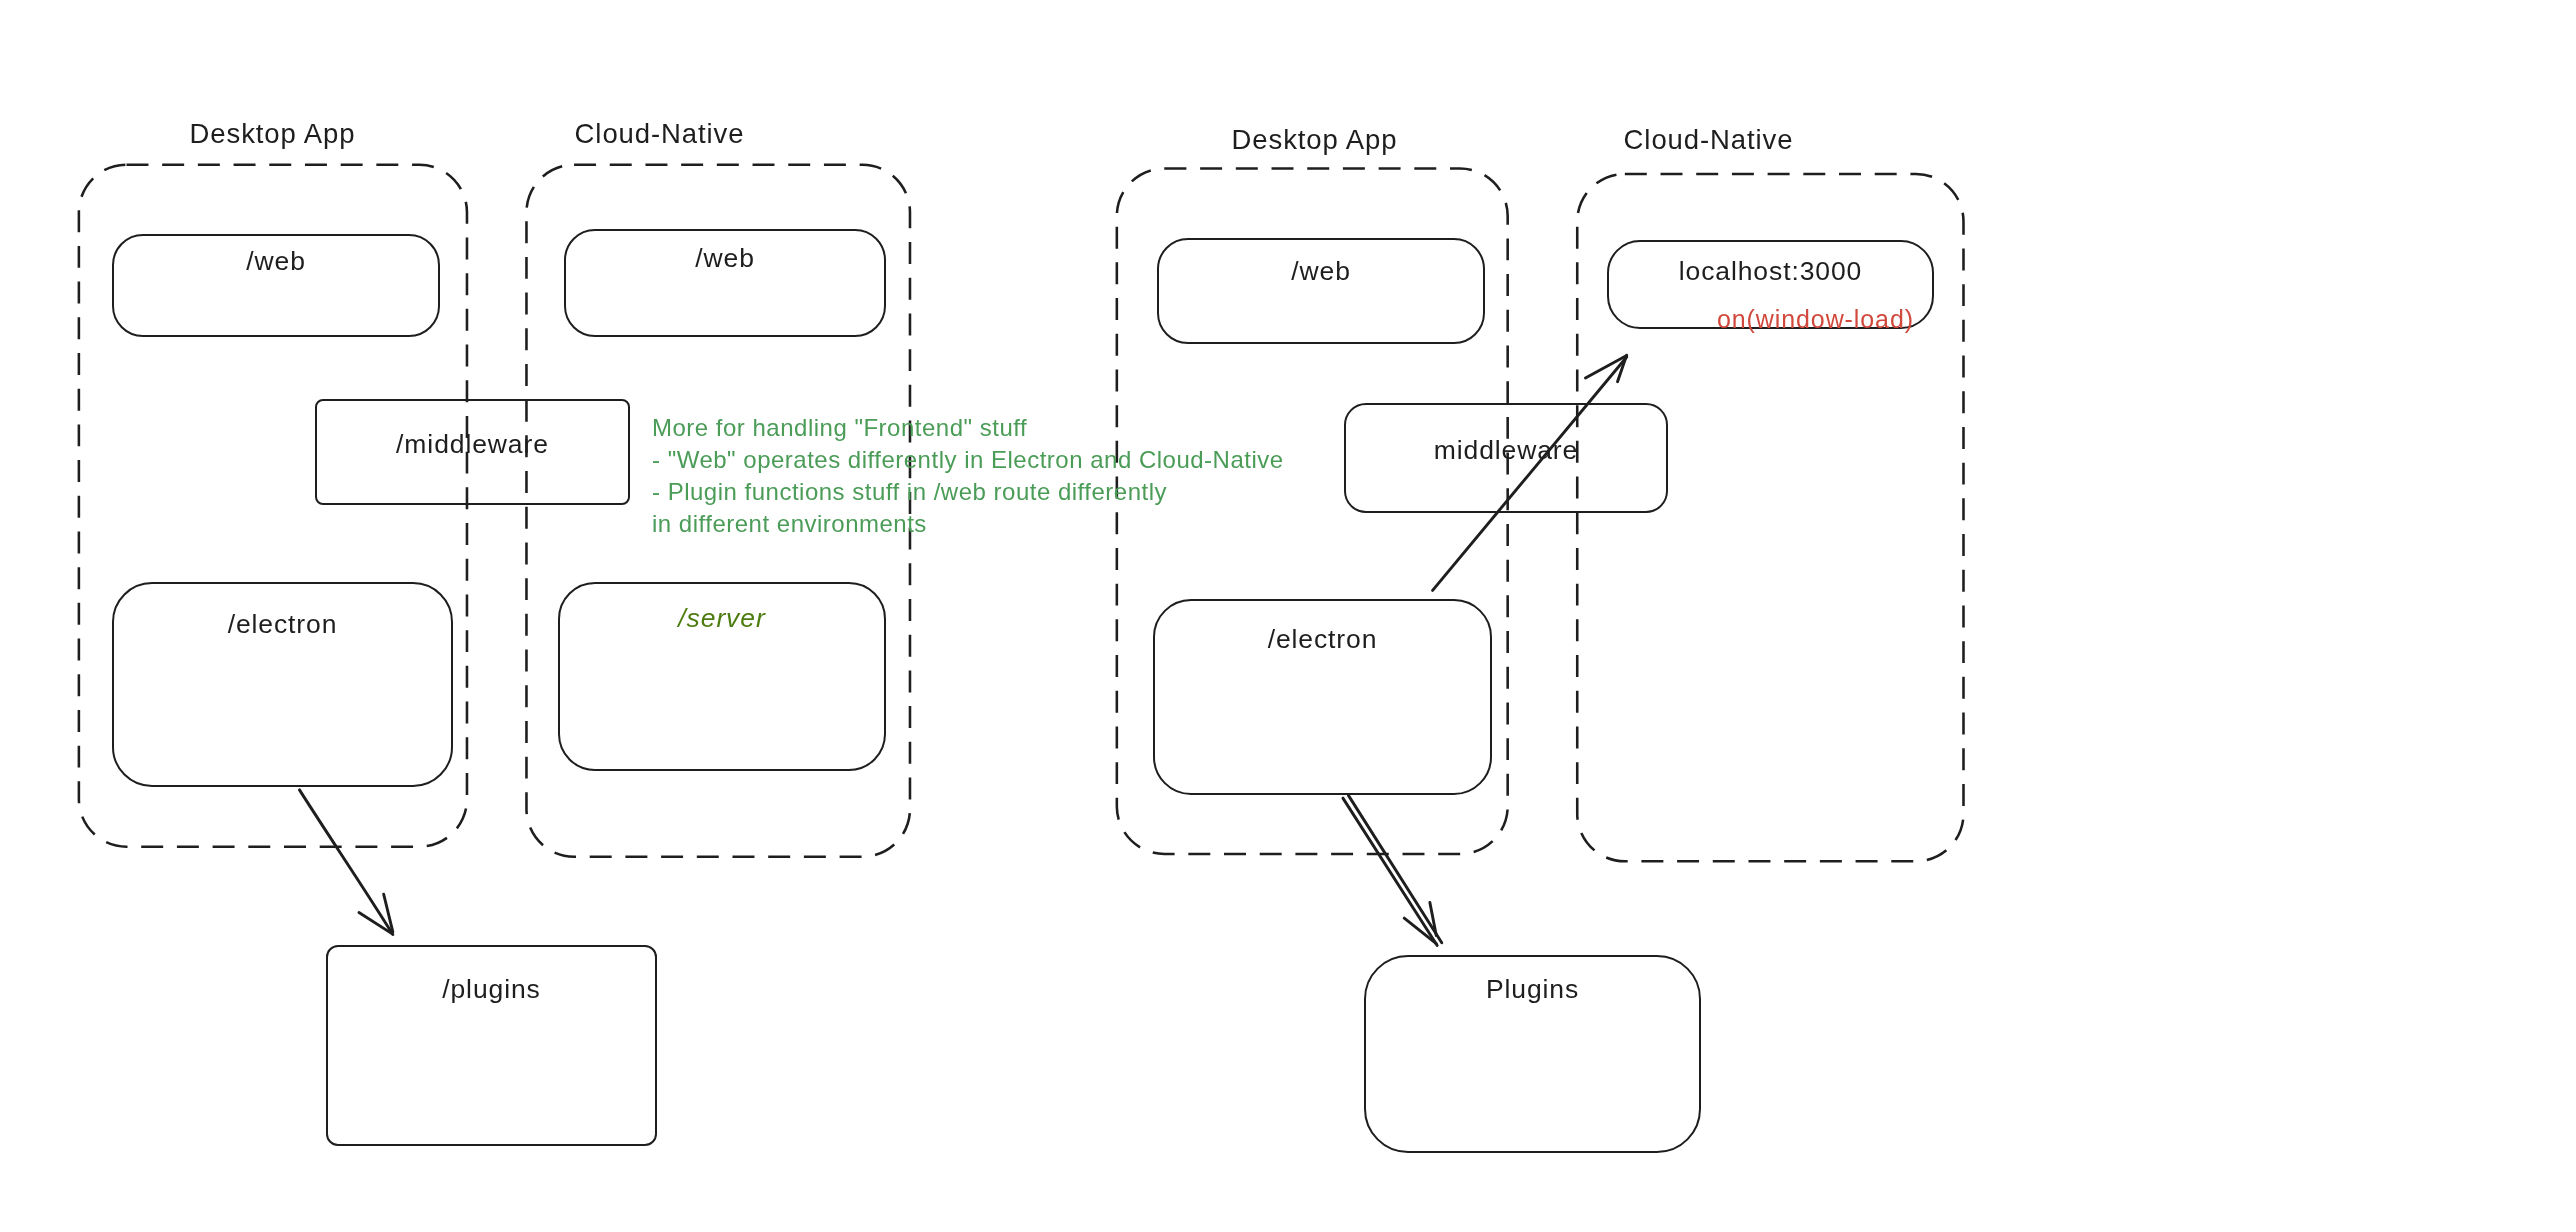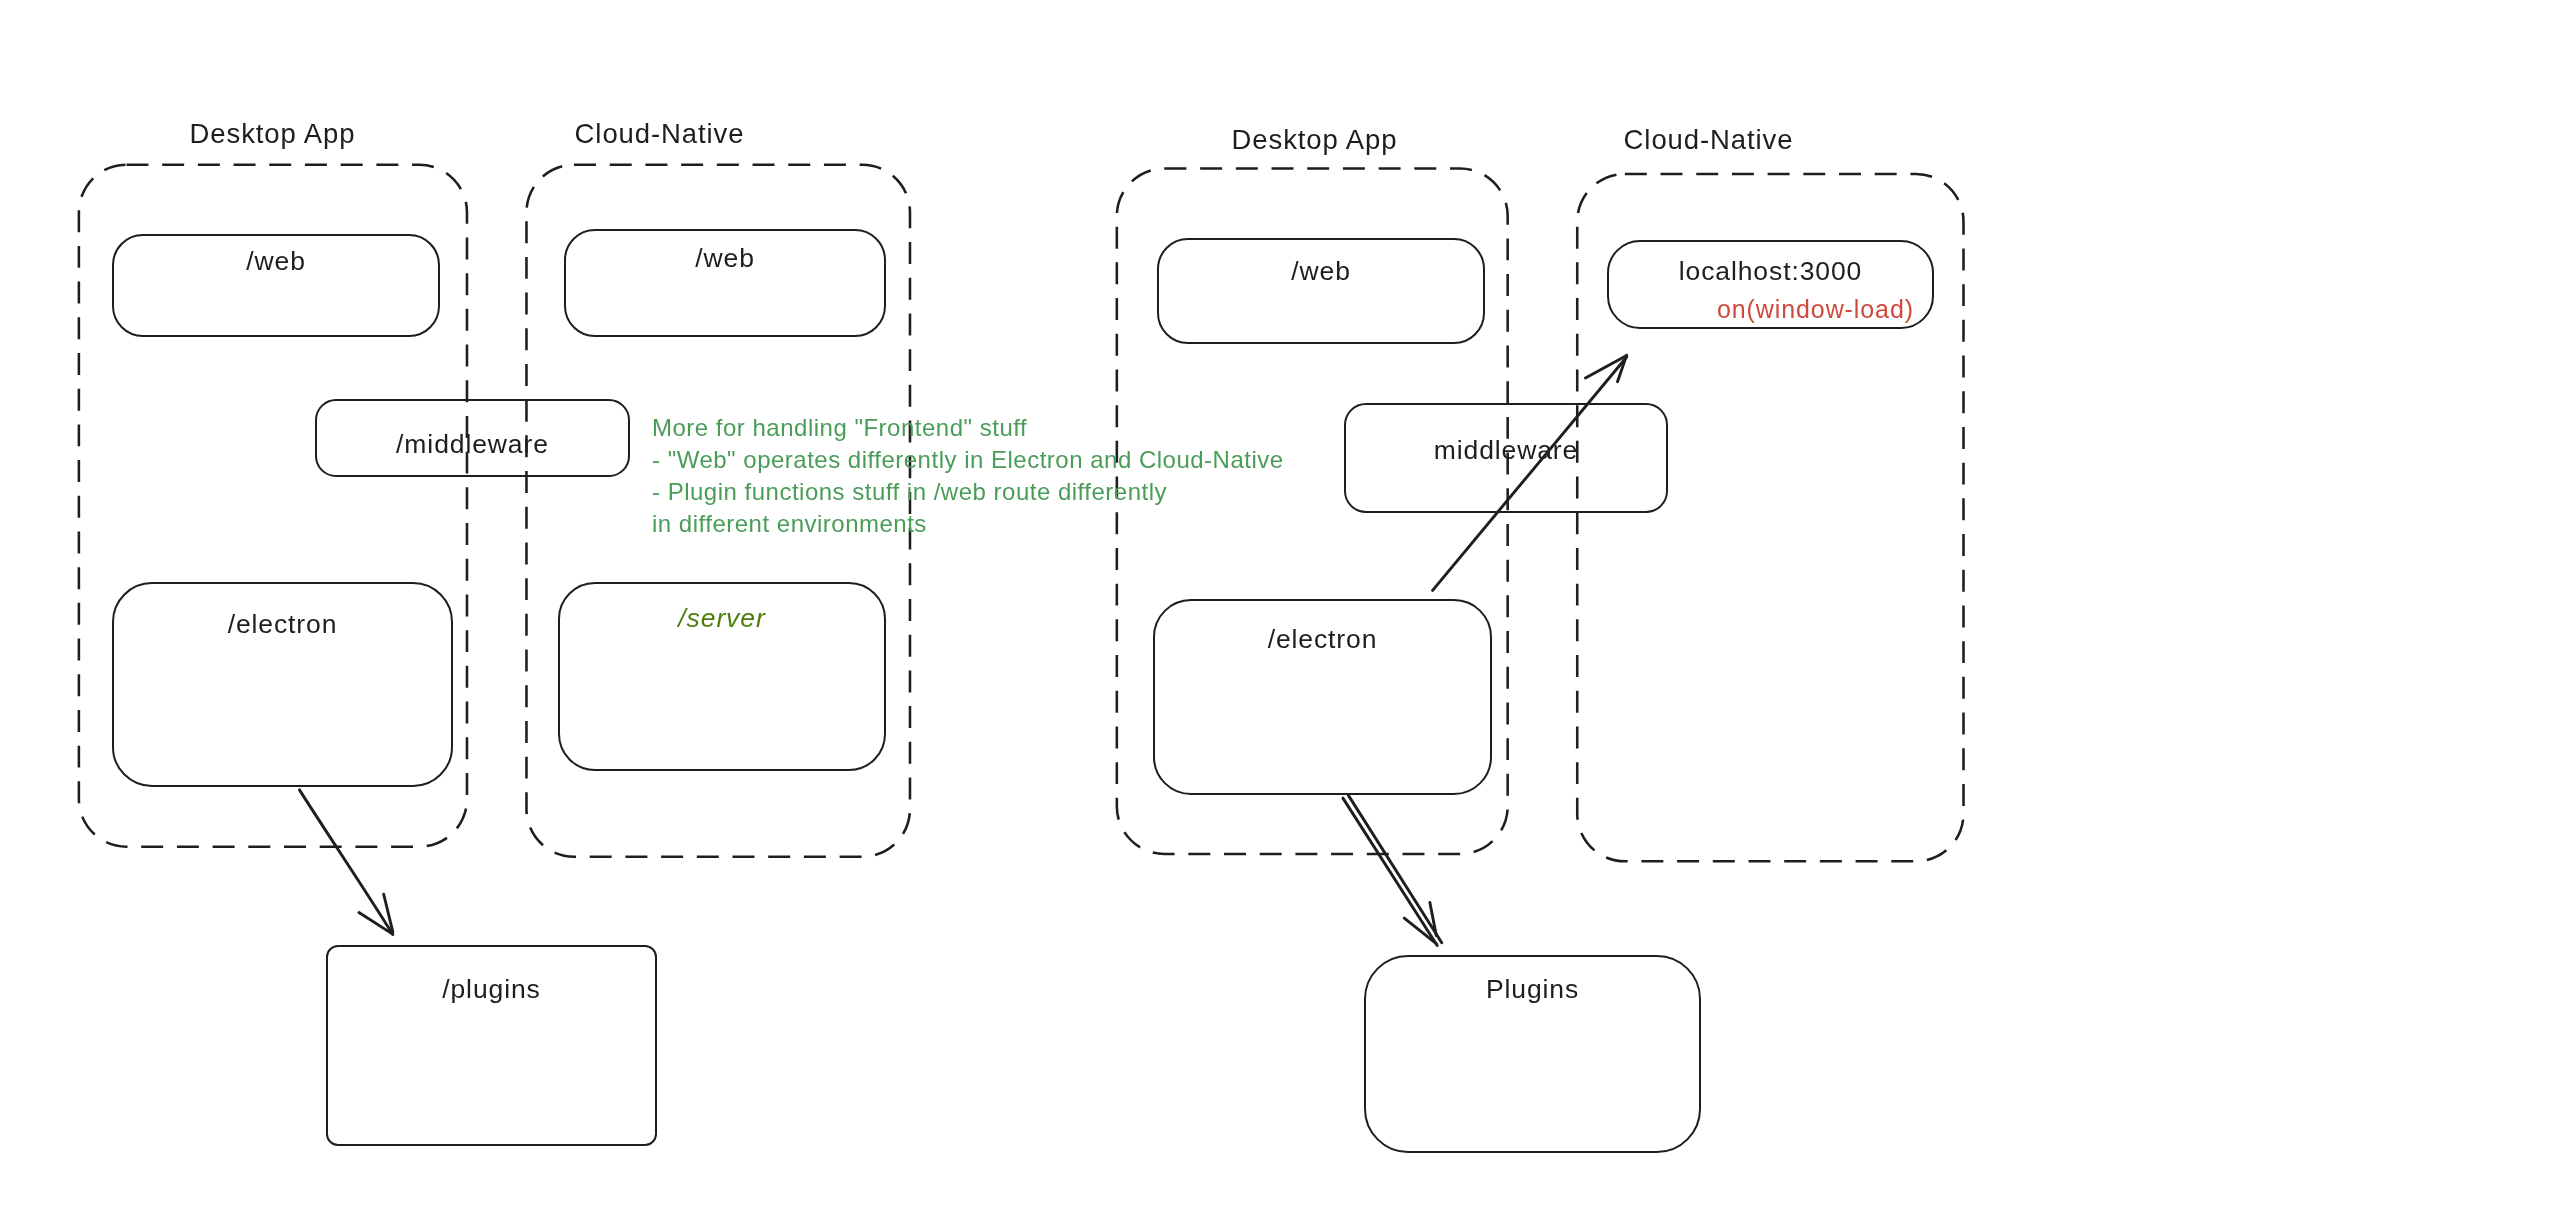--- a/index.html
+++ b/index.html
@@ -41,39 +41,39 @@
   <div class="grp-label" style="left:522px;top:115px;width:275px">Cloud-Native</div>
   <div class="grp-label" style="left:1177px;top:121px;width:275px">Desktop App</div>
   <div class="grp-label" style="left:1571px;top:121px;width:275px">Cloud-Native</div>
 
   <div class="box" style="left:112px;top:234px;width:328px;height:103px;border-radius:31px;padding-top:9.2px">
     <span class="bl">/web</span>
   </div>
   <div class="box" style="left:564px;top:229px;width:322px;height:108px;border-radius:31px;padding-top:11px">
     <span class="bl">/web</span>
   </div>
-  <div class="box" style="left:315px;top:399px;width:315px;height:78px;border-radius:21px;padding-top:26.5px">
+  <div class="box" style="left:315px;top:399px;width:315px;height:106px;border-radius:8px;padding-top:26.5px">
     <span class="bl">/middleware</span>
   </div>
   <div class="box" style="left:112px;top:582px;width:341px;height:205px;border-radius:40px;padding-top:24px">
     <span class="bl">/electron</span>
   </div>
   <div class="box" style="left:558px;top:582px;width:328px;height:189px;border-radius:37px;padding-top:18.3px">
     <span class="bl red-text">/server</span>
   </div>
   <div class="box" style="left:326px;top:945px;width:331px;height:201px;border-radius:12px;padding-top:26px">
     <span class="bl">/plugins</span>
   </div>
 
   <div class="box" style="left:1157px;top:238px;width:328px;height:106px;border-radius:31px;padding-top:14.6px">
     <span class="bl">/web</span>
   </div>
   <div class="box" style="left:1607px;top:240px;width:327px;height:89px;border-radius:33px;padding-top:13px">
     <span class="bl">localhost:3000</span>
-    <span class="event-line" style="padding-left:108px;margin-top:6px">on(window-load)</span>
+    <span class="event-line" style="padding-left:108px;margin-top:16px">on(window-load)</span>
   </div>
   <div class="box" style="left:1344px;top:403px;width:324px;height:110px;border-radius:22px;padding-top:29px">
     <span class="bl">middleware</span>
   </div>
   <div class="box" style="left:1153px;top:599px;width:339px;height:196px;border-radius:38px;padding-top:22px">
     <span class="bl">/electron</span>
   </div>
   <div class="box" style="left:1364px;top:955px;width:337px;height:198px;border-radius:44px;padding-top:16px">
     <span class="bl">Plugins</span>
   </div>

